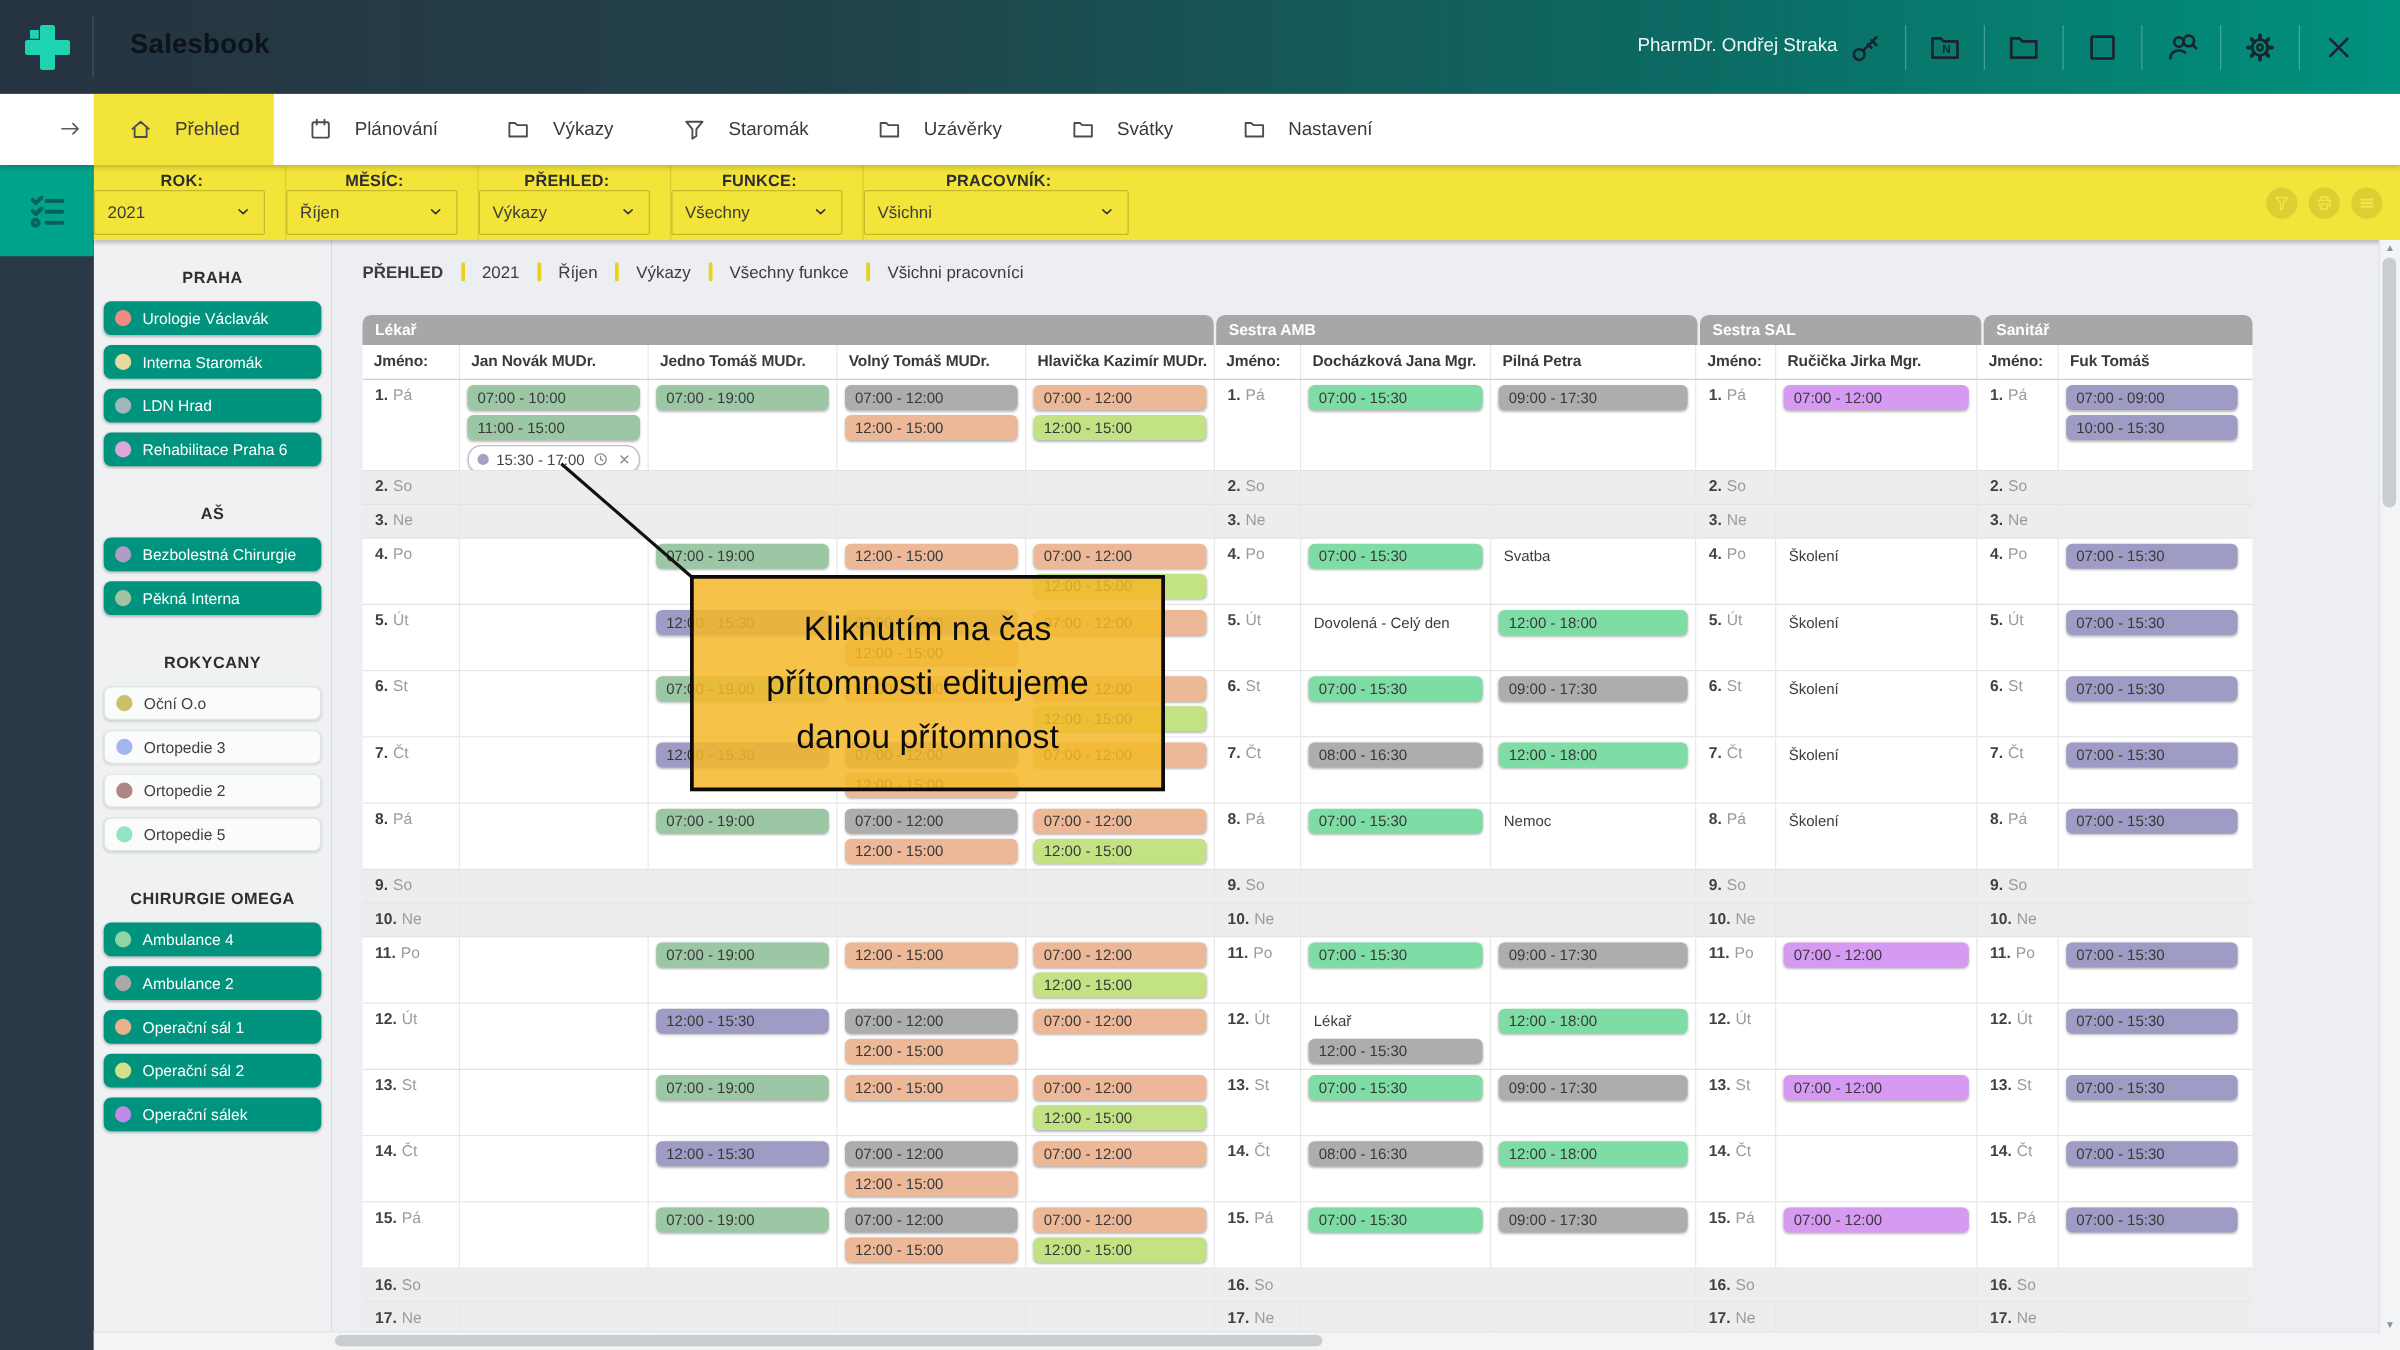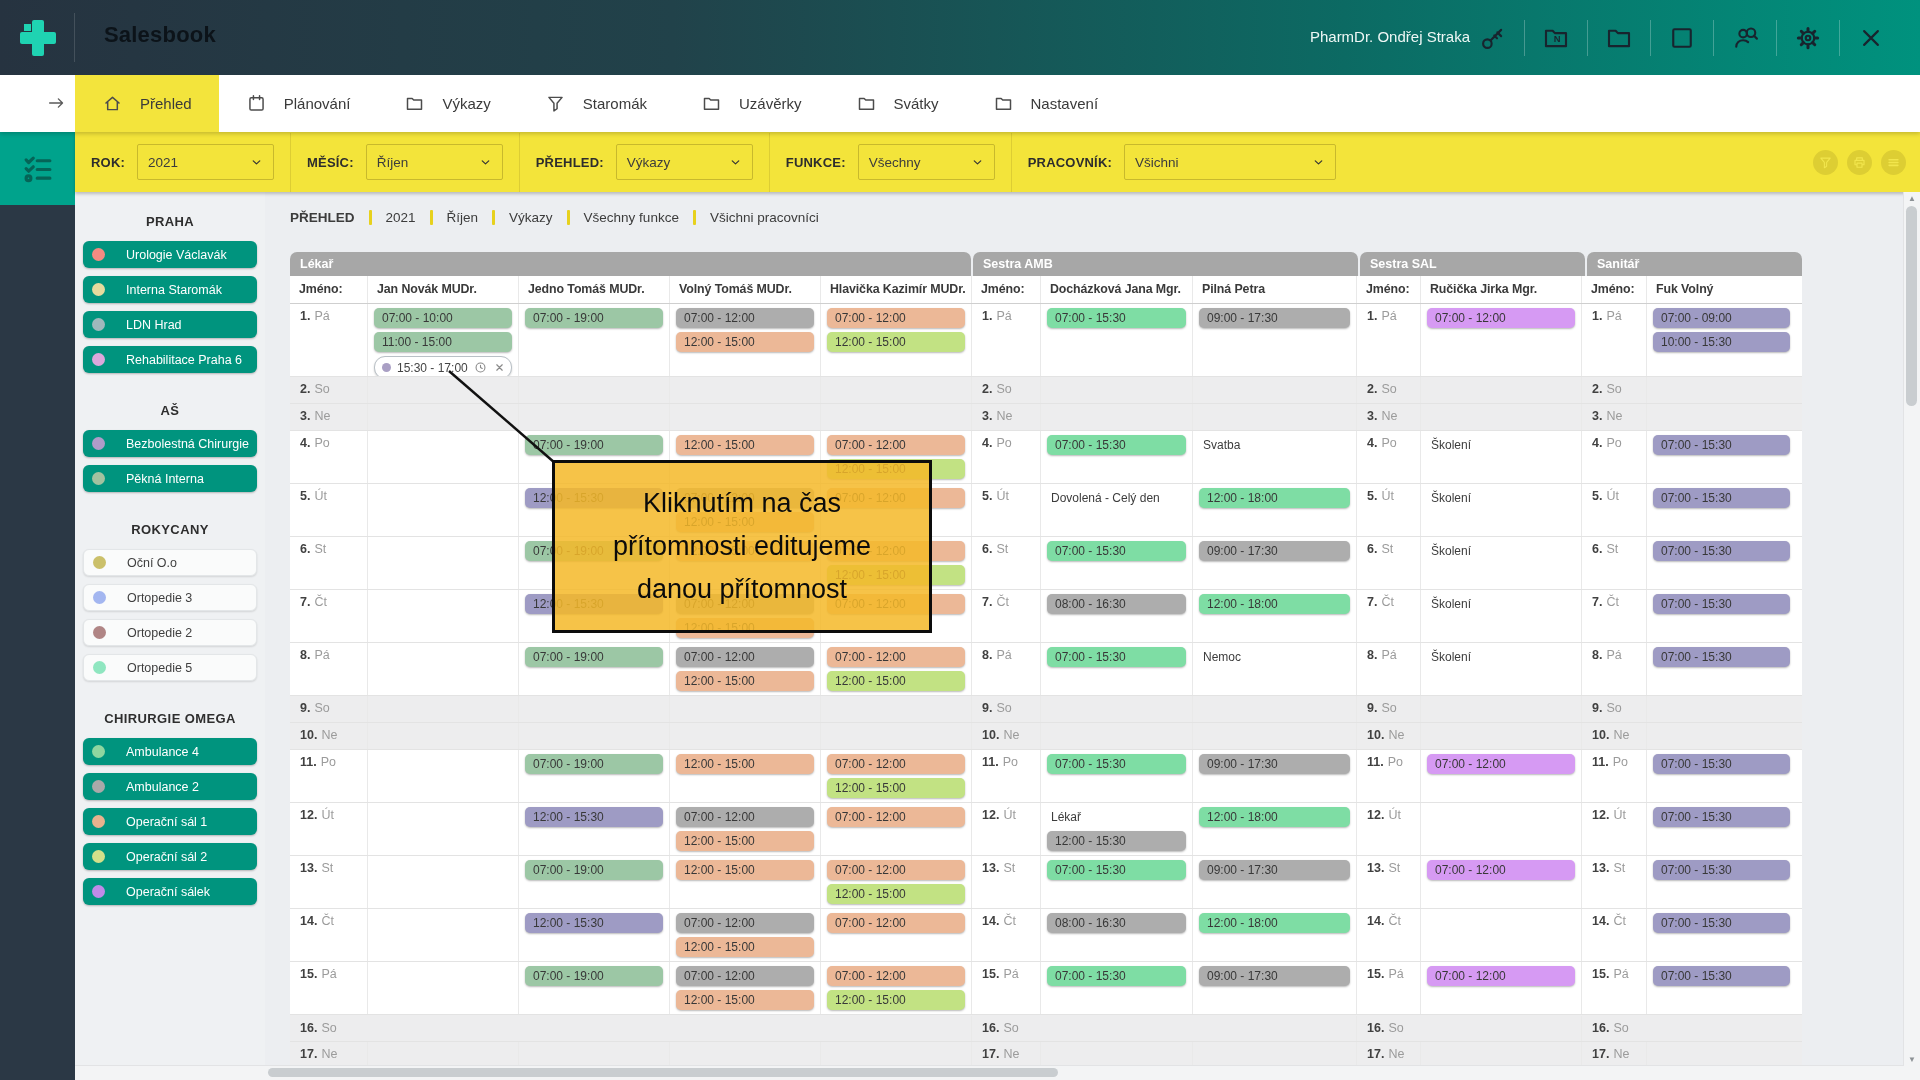--- a/index.html
+++ b/index.html
@@ -33,36 +33,36 @@
 
   
   .rail{position:absolute;left:0;top:132px;width:75px;height:948px;background:#2b3845;z-index:5;}
   .railsq{position:absolute;left:0;top:132px;width:75px;height:73px;background:#00a38c;z-index:6;
           display:flex;align-items:center;justify-content:center;cursor:pointer;}
   .railsq svg{width:38px;height:38px;color:rgba(7,66,59,.65);}
 
   
   .filterbar{position:absolute;left:75px;top:132px;width:1845px;height:60px;background:#f3e43a;z-index:20;
              box-shadow:0 2px 3px rgba(0,0,0,.22);display:flex;align-items:center;}
-  .fgroup{display:flex;align-items:center;}
+  .fgroup{display:flex;align-items:center;flex-direction:column;}
   .flabel{font-size:13px;font-weight:bold;color:#2d2d2d;margin:0 12px 0 16px;letter-spacing:.2px;}
   .fselect{height:34px;border:1px solid #c8b92c;border-radius:2px;display:flex;align-items:center;
            justify-content:space-between;padding:0 10px;font-size:13.5px;color:#3c3c3c;background:#f3e43a;cursor:pointer;}
   .fselect .chev{width:13px;height:13px;color:#333;}
   .fdiv{width:1px;height:59px;background:#ddcd33;margin-left:16px;}
   .factions{position:absolute;right:14px;top:18px;display:flex;gap:9px;}
   .fbtn{width:25px;height:25px;border-radius:50%;background:#ddce33;display:flex;align-items:center;justify-content:center;cursor:pointer;}
   .fbtn svg{width:15px;height:15px;color:#f2e64d;}
 
   
   .sidebar{position:absolute;left:75px;top:192px;width:190px;height:888px;background:#eff1f3;z-index:4;
            overflow:hidden;padding-top:22px;box-sizing:border-box;}
   .sgtitle{text-align:center;font-size:13px;font-weight:bold;color:#2e2e2e;letter-spacing:.4px;margin:0 0 12px 0;}
   .sgroup{margin-bottom:30px;}
-  .spill{height:27px;margin:0 8px 8px 8px;border-radius:6px;display:flex;align-items:center;gap:21px;
+  .spill{height:27px;margin:0 8px 8px 8px;border-radius:6px;display:flex;align-items:center;gap:9px;
          padding:0 9px;box-sizing:border-box;cursor:pointer;box-shadow:0 1px 2px rgba(0,0,0,.25);}
   .spill.sel{background:#00947e;}
   .spill.sel .slabel{color:#fff;}
   .spill.unsel{background:#fafbfb;border:1px solid #e3e6e8;box-shadow:0 1px 2px rgba(0,0,0,.12);}
   .spill.unsel .slabel{color:#3f3f3f;}
   .sdot{width:13px;height:13px;border-radius:50%;flex:0 0 13px;}
   .slabel{font-size:12.5px;white-space:nowrap;}
 
   
   .main{position:absolute;left:265px;top:192px;width:1655px;height:888px;background:#eceef1;z-index:3;overflow:hidden;}
@@ -447,21 +447,21 @@
           <div class="scell ncell" style="width: 151px;">Jan Novák MUDr.</div>
           <div class="scell ncell" style="width: 151px;">Jedno Tomáš MUDr.</div>
           <div class="scell ncell" style="width: 151px;">Volný Tomáš MUDr.</div>
           <div class="scell ncell" style="width: 151px;">Hlavička Kazimír MUDr.</div>
           <div class="scell ncell" style="width: 69px;">Jméno:</div>
           <div class="scell ncell" style="width: 152px;">Docházková Jana Mgr.</div>
           <div class="scell ncell" style="width: 164px;">Pilná Petra</div>
           <div class="scell ncell" style="width: 64px;">Jméno:</div>
           <div class="scell ncell" style="width: 161px;">Ručička Jirka Mgr.</div>
           <div class="scell ncell" style="width: 65px;">Jméno:</div>
-          <div class="scell ncell" style="width: 150px;">Fuk Volný</div>
+          <div class="scell ncell" style="width: 150px;">Fuk Tomáš</div>
         </div>
         <div class="srow" style="height: 72px;">
           <div class="scell dcell cfirst" style="width: 77px;"><span class="dnum">1.</span><span class="dab">Pá</span></div>
           <div class="scell " style="width: 151px;">
             <div class="pill sage">07:00 - 10:00</div>
             <div class="pill sage">11:00 - 15:00</div>
             <div class="pill edit">
               <span class="edot"></span>
               <span class="et">15:30 - 17:00</span>
               <span style="display:flex">

